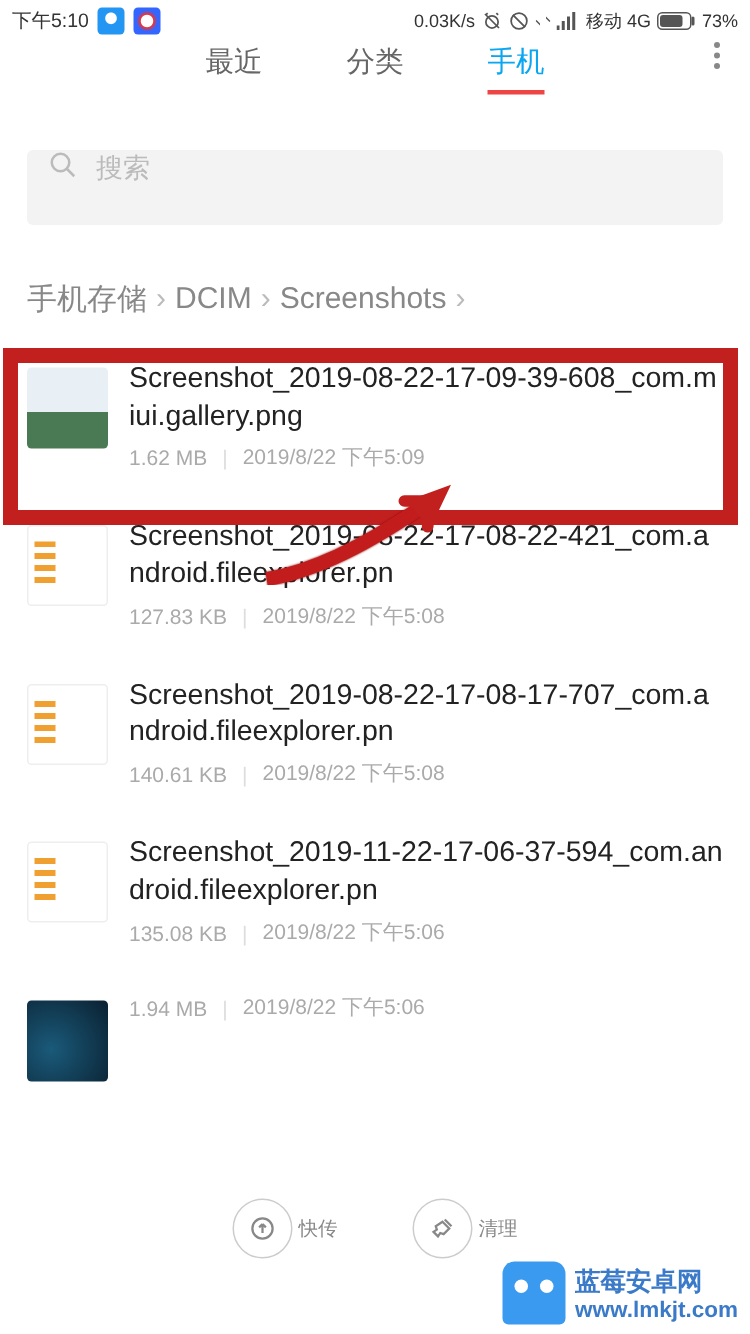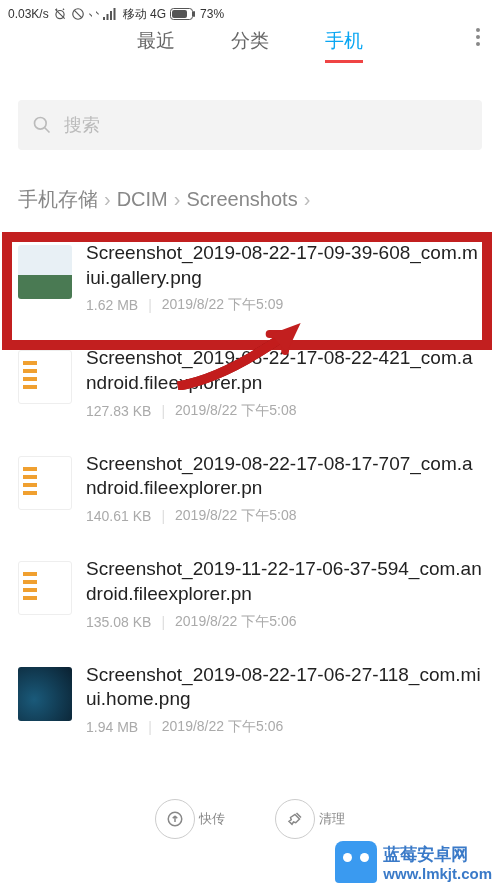--- a/index.html
+++ b/index.html
@@ -42,21 +42,20 @@
   .more-dots { position: absolute; right: 20px; color: #888; font-size: 18px; display:flex; flex-direction:column; gap:3px;}
   .more-dots span{width:4px;height:4px;background:#888;border-radius:50%;}
 
   
   .search-wrap { padding: 14px 18px 10px; }
   .search-box {
     height: 50px;
     background: #f3f3f3;
     border-radius: 4px;
     display: flex;
-    align-items: center;
     padding: 0 14px;
     gap: 12px;
     color: #bbb;
     font-size: 18px;
   }
 
   
   .breadcrumb {
     padding: 26px 18px 12px;
     font-size: 20px;
@@ -139,20 +138,25 @@
   .wm-robot { width:42px;height:42px;background:#3a9af0;border-radius:8px 8px 4px 4px;position:relative;}
   .wm-robot::before,.wm-robot::after{content:"";position:absolute;width:9px;height:9px;background:#fff;border-radius:50%;top:12px;}
   .wm-robot::before{left:8px;} .wm-robot::after{right:8px;}
 
   svg { display: block; }
 </style>
 </head>
 <body>
 
 <div class="status-bar">
+  <div class="status-left">
+    <span>下午5:10</span>
+    <span class="app-icon qq"></span>
+    <span class="app-icon baidu"></span>
+  </div>
   <div class="status-right">
     <span>0.03K/s</span>
     <span>
       <svg width="14" height="14" viewBox="0 0 24 24" fill="none" stroke="#555" stroke-width="2">
           <circle cx="12" cy="13" r="7"></circle>
           <path d="M4 4l16 16M7 3l-2 2M17 3l2 2"></path>
         </svg>
     </span>
     <span>
       <svg width="14" height="14" viewBox="0 0 24 24" fill="none" stroke="#555" stroke-width="2">
@@ -258,21 +262,20 @@
       <div class="file-meta">
         <span>135.08 KB</span>
         <span class="sep">|</span>
         <span>2019/8/22 下午5:06</span>
       </div>
     </div>
   </div>
   <div class="file-row">
     <div class="thumb home"></div>
     <div class="file-info">
-      <div class="file-name">Screenshot_2019-08-22-17-06-27-118_com.miui.home.png</div>
       <div class="file-meta">
         <span>1.94 MB</span>
         <span class="sep">|</span>
         <span>2019/8/22 下午5:06</span>
       </div>
     </div>
   </div>
 </div>
 
 <div class="highlight-box"></div>

